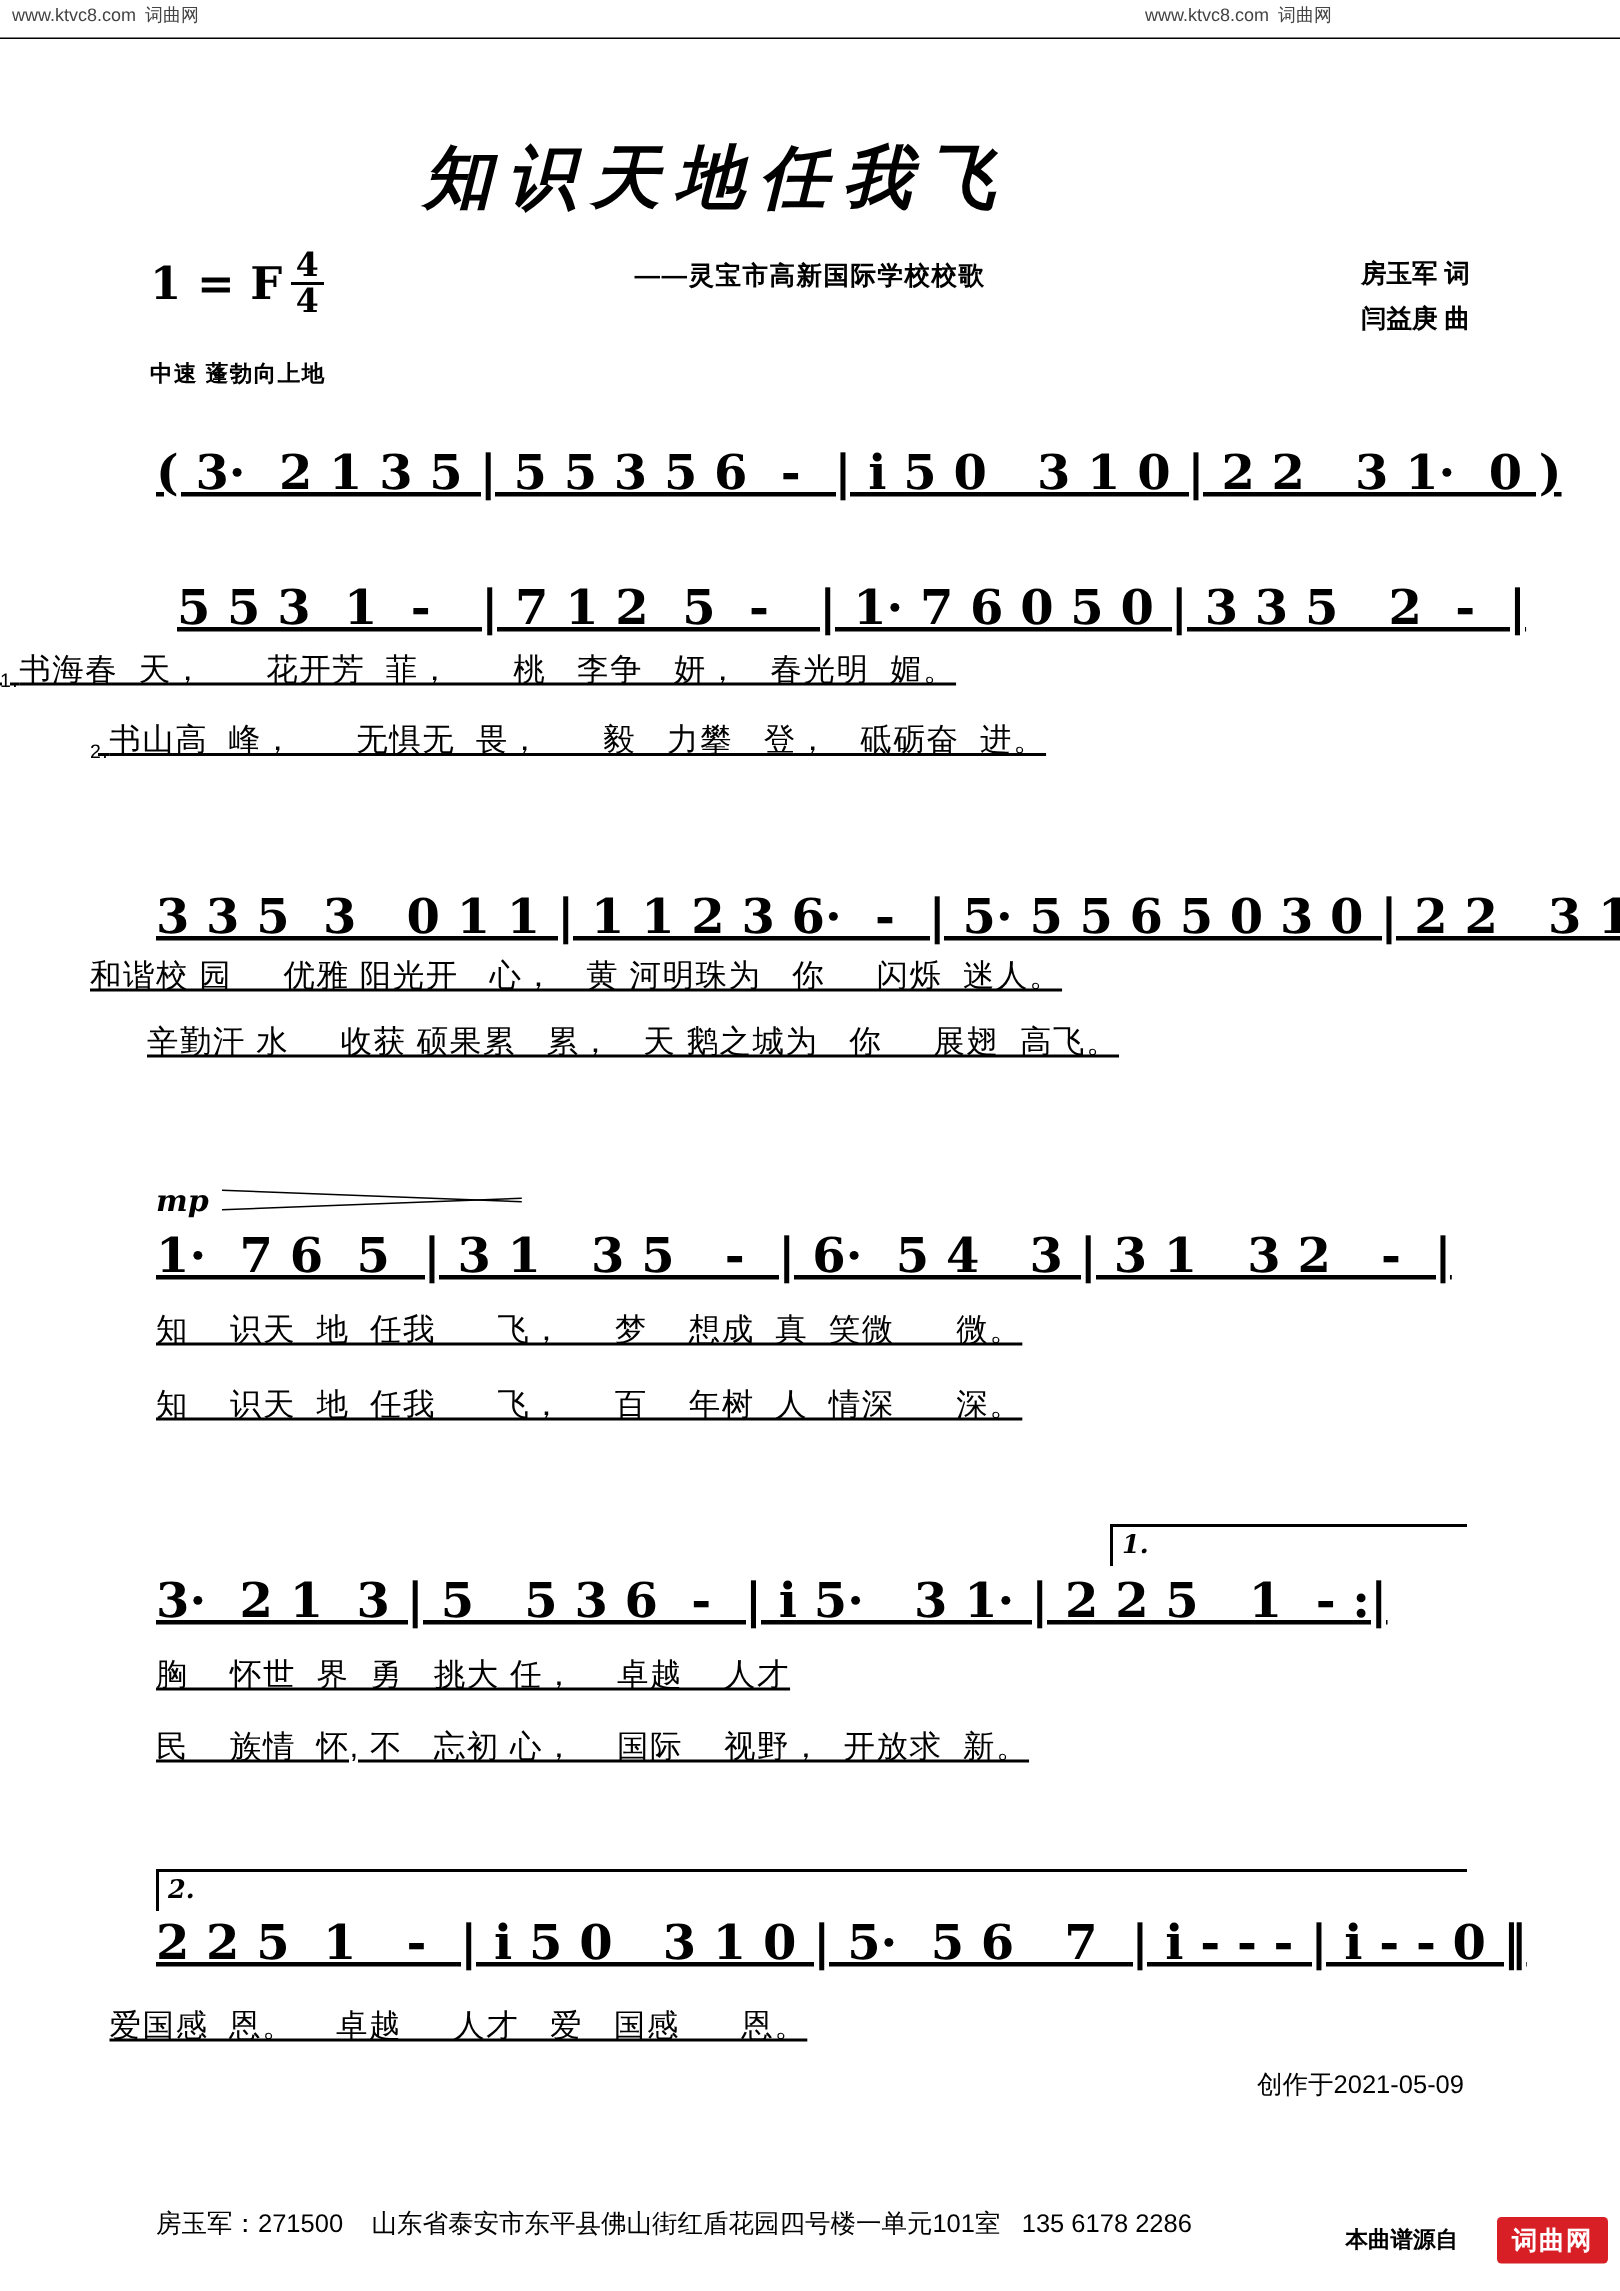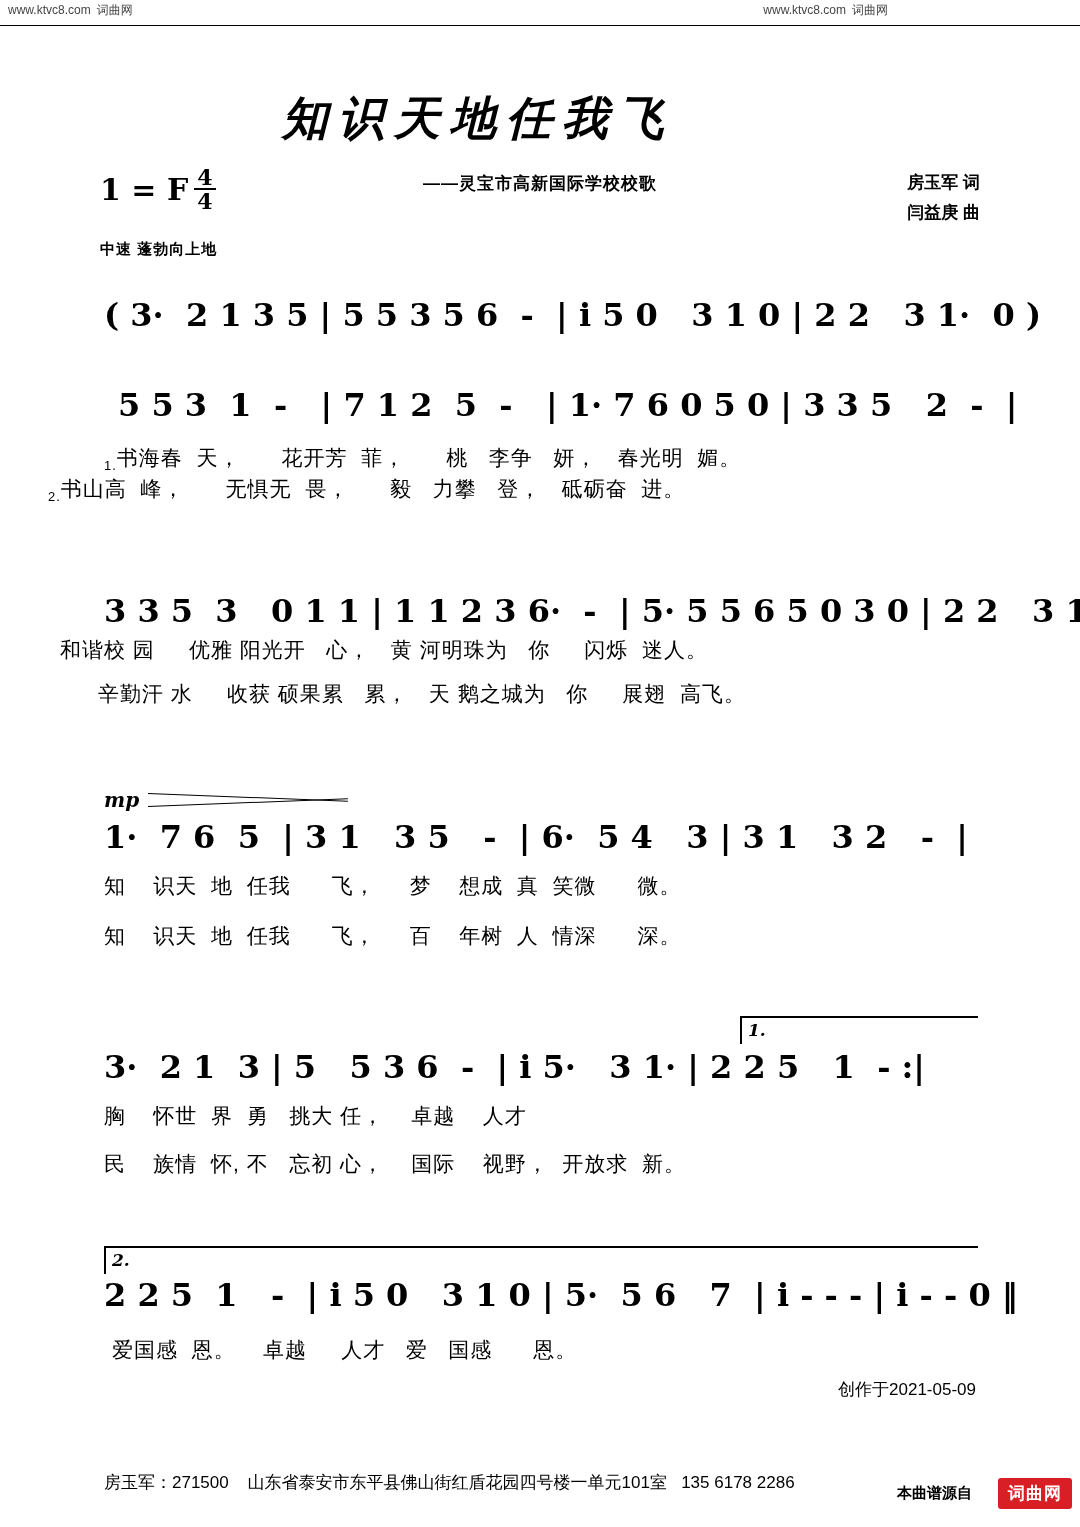--- a/index.html
+++ b/index.html
@@ -47,21 +47,21 @@
   .credits{
     position:absolute;right:100px;top:168px;text-align:left;
     font-family:"Liberation Sans",sans-serif;font-size:17px;font-weight:bold;line-height:1.75;
   }
   .tempo{
     position:absolute;left:100px;top:240px;
     font-family:"Liberation Sans",sans-serif;font-size:15px;font-weight:bold;letter-spacing:1px;
   }
 
   
-  .system{position:absolute;left:0;width:1080px;}
+  .system{position:absolute;left:0;width:1080px;text-decoration:underline;}
   .notes{
     font-family:"DejaVu Serif",serif;
     font-size:30px;font-weight:bold;
     white-space:pre;
     letter-spacing:0px;
   }
   .notes.big{font-size:32px;}
   .lyric{
     font-family:"Liberation Sans",sans-serif;
     font-size:21px;
@@ -143,22 +143,22 @@
   </div>
 
   <div class="tempo">中速  蓬勃向上地</div>
 
   <div class="system" style="top:296px;">
     <div class="notes big" style="padding-left:104px;">( 3·  2 1 3 5 | 5 5 3 5 6  -  | i 5 0   3 1 0 | 2 2   3 1·  0 )</div>
   </div>
 
   <div class="system" style="top:386px;">
     <div class="notes big" style="padding-left:118px;">5 5 3  1  -   | 7 1 2  5  -   | 1· 7 6 0 5 0 | 3 3 5   2  -  |</div>
-    <div class="lyric" style="padding-left:104px;margin-top:20px;"><span class="idx">1.</span><span>书海春  天，      花开芳  菲，      桃   李争   妍，   春光明  媚。</span></div>
-    <div class="lyric" style="padding-left:48px;margin-top:2px;"><span class="idx">2.</span><span>书山高  峰，      无惧无  畏，      毅   力攀   登，   砥砺奋  进。</span></div>
+    <div class="lyric" style="margin-top:8px;"><span class="idx">1.</span><span>书海春  天，      花开芳  菲，      桃   李争   妍，   春光明  媚。</span></div>
+    <div class="lyric" style="padding-left:60px;margin-top:18px;"><span class="idx">2.</span><span>书山高  峰，      无惧无  畏，      毅   力攀   登，   砥砺奋  进。</span></div>
   </div>
 
   <div class="system" style="top:592px;">
     <div class="notes big" style="padding-left:104px;">3 3 5  3   0 1 1 | 1 1 2 3 6·  -  | 5· 5 5 6 5 0 3 0 | 2 2   3 1  -  |</div>
     <div class="lyric" style="padding-left:60px;margin-top:6px;">和谐校 园     优雅 阳光开   心，   黄 河明珠为   你     闪烁  迷人。</div>
     <div class="lyric" style="padding-left:98px;margin-top:16px;">辛勤汗 水     收获 硕果累   累，   天 鹅之城为   你     展翅  高飞。</div>
   </div>
 
   <div class="system" style="top:788px;">
     <div class="mp" style="left:104px;top:0px;position:absolute;">mp</div>
@@ -175,21 +175,21 @@
     <div class="notes big" style="padding-left:104px;margin-top:32px;">3·  2 1  3 | 5   5 3 6  -  | i 5·   3 1· | 2 2 5   1  - :|</div>
     <div class="lyric" style="padding-left:104px;margin-top:16px;">胸    怀世  界  勇   挑大 任，    卓越    人才</div>
     <div class="lyric" style="padding-left:104px;margin-top:20px;">民    族情  怀, 不   忘初 心，    国际    视野，  开放求  新。</div>
   </div>
 
   <div class="system" style="top:1246px;">
     <div class="ending left" style="left:104px;top:0px;width:872px;">
       <span class="lbl">2.</span>
     </div>
     <div class="notes big" style="padding-left:104px;margin-top:30px;">2 2 5  1   -  | i 5 0   3 1 0 | 5·  5 6   7  | i - - - | i - - 0 ‖</div>
-    <div class="lyric" style="padding-left:112px;margin-top:22px;">爱国感  恩。    卓越     人才   爱   国感      恩。</div>
+    <div class="lyric" style="padding-left:73px;margin-top:22px;">爱国感  恩。    卓越     人才   爱   国感      恩。</div>
   </div>
 
   <div class="created">创作于2021-05-09</div>
   <div class="contact">
     <div>房玉军：271500    山东省泰安市东平县佛山街红盾花园四号楼一单元101室   135 6178 2286</div>
     
   </div>
   <div class="src-line">本曲谱源自</div>
   <div class="logo">词曲网</div>
 

